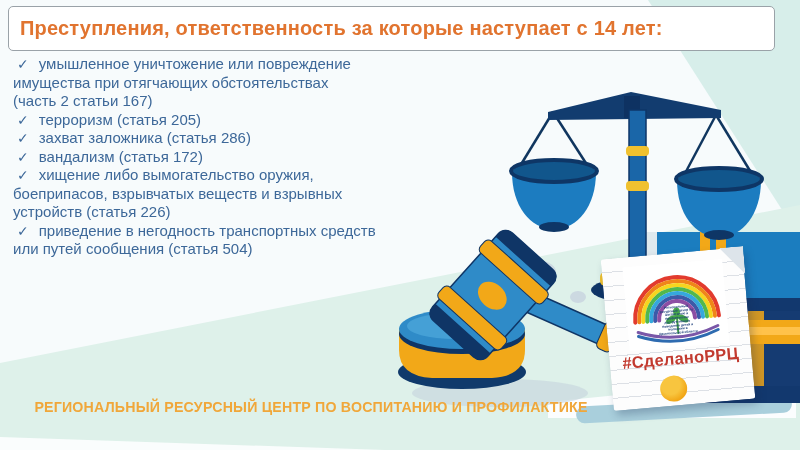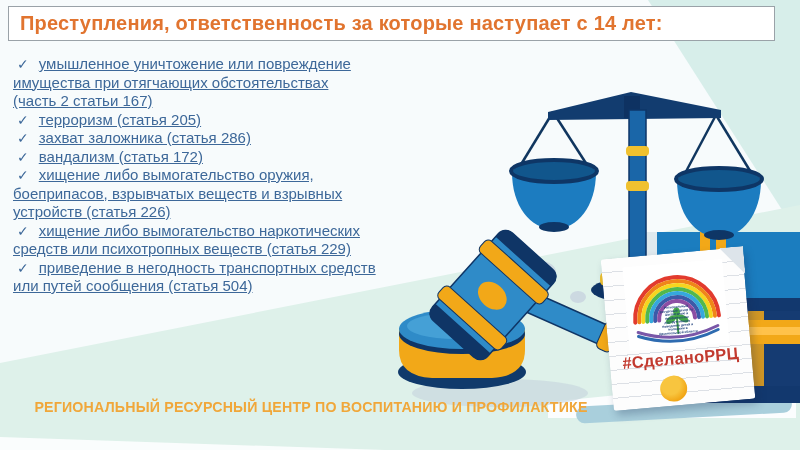--- a/index.html
+++ b/index.html
@@ -9,29 +9,29 @@
   
   .bg-layer { position:absolute; inset:0; }
   .bg-cyan-triangle { background:#d7eeea; clip-path:polygon(648px 0, 800px 0, 800px 238px); }
   .bg-mint-band { background:#def1ea; clip-path:polygon(0 363px, 800px 205px, 800px 450px, 0 450px); }
   .bg-white-wedge { background:#fafdfd; clip-path:polygon(0 437px, 385px 450px, 0 450px); }
   .bg-table-white { background:#fbfdfe; clip-path:polygon(548px 418px, 548px 402px, 688px 388px, 796px 397px, 796px 418px); }
   .table-edge { position:absolute; left:576px; top:401px; width:216px; height:17px;
     background:#a9cfdc; border-radius:10px; transform:rotate(-3deg); }
 
   
-  .title-box { position:absolute; left:8px; top:6px; width:767px; height:35px;
-    background:#ffffff; border:1px solid #9aa2a8; border-radius:0;
+  .title-box { position:absolute; left:8px; top:6px; width:767px; height:45px;
+    background:#ffffff; border:1px solid #9aa2a8; border-radius:5px;
     display:flex; align-items:center; padding-left:11px; }
   .title-box span { color:#e1742f; font-weight:bold; font-size:20px; letter-spacing:0.2px; white-space:nowrap; }
 
   
   #crime-list { position:absolute; left:13px; top:55px; width:400px;
     color:#3d6899; font-size:15px; line-height:18.5px; }
-  .li { white-space:normal;text-decoration:underline; }
+  .li { white-space:normal; }
   .li .check { display:inline-block; margin:0 10px 0 4px; font-size:14px; }
   .li .txt { white-space:pre-line; }
 
   
   .footer { position:absolute; left:0; top:398px; width:622px; text-align:center;
     color:#f0a73a; font-weight:bold; font-size:14.2px; line-height:18px; letter-spacing:0.2px; }
 
   
   svg.illus { position:absolute; left:0; top:0; }
 
@@ -174,21 +174,19 @@
 <div id="crime-list">
     <div class="li"><span class="check">✓</span><span class="txt">умышленное уничтожение или повреждение
 имущества при отягчающих обстоятельствах
 (часть 2 статьи 167)</span></div>
     <div class="li"><span class="check">✓</span><span class="txt">терроризм (статья 205)</span></div>
     <div class="li"><span class="check">✓</span><span class="txt">захват заложника (статья 286)</span></div>
     <div class="li"><span class="check">✓</span><span class="txt">вандализм (статья 172)</span></div>
     <div class="li"><span class="check">✓</span><span class="txt">хищение либо вымогательство оружия,
 боеприпасов, взрывчатых веществ и взрывных
 устройств (статья 226)</span></div>
-    <div class="li"><span class="check">✓</span><span class="txt">хищение либо вымогательство наркотических
-средств или психотропных веществ (статья 229)</span></div>
     <div class="li"><span class="check">✓</span><span class="txt">приведение в негодность транспортных средств
 или путей сообщения (статья 504)</span></div>
   </div>
 
 <div class="footer">
   <div>РЕГИОНАЛЬНЫЙ РЕСУРСНЫЙ ЦЕНТР ПО ВОСПИТАНИЮ И ПРОФИЛАКТИКЕ</div>
 </div>
 
 </body></html>

